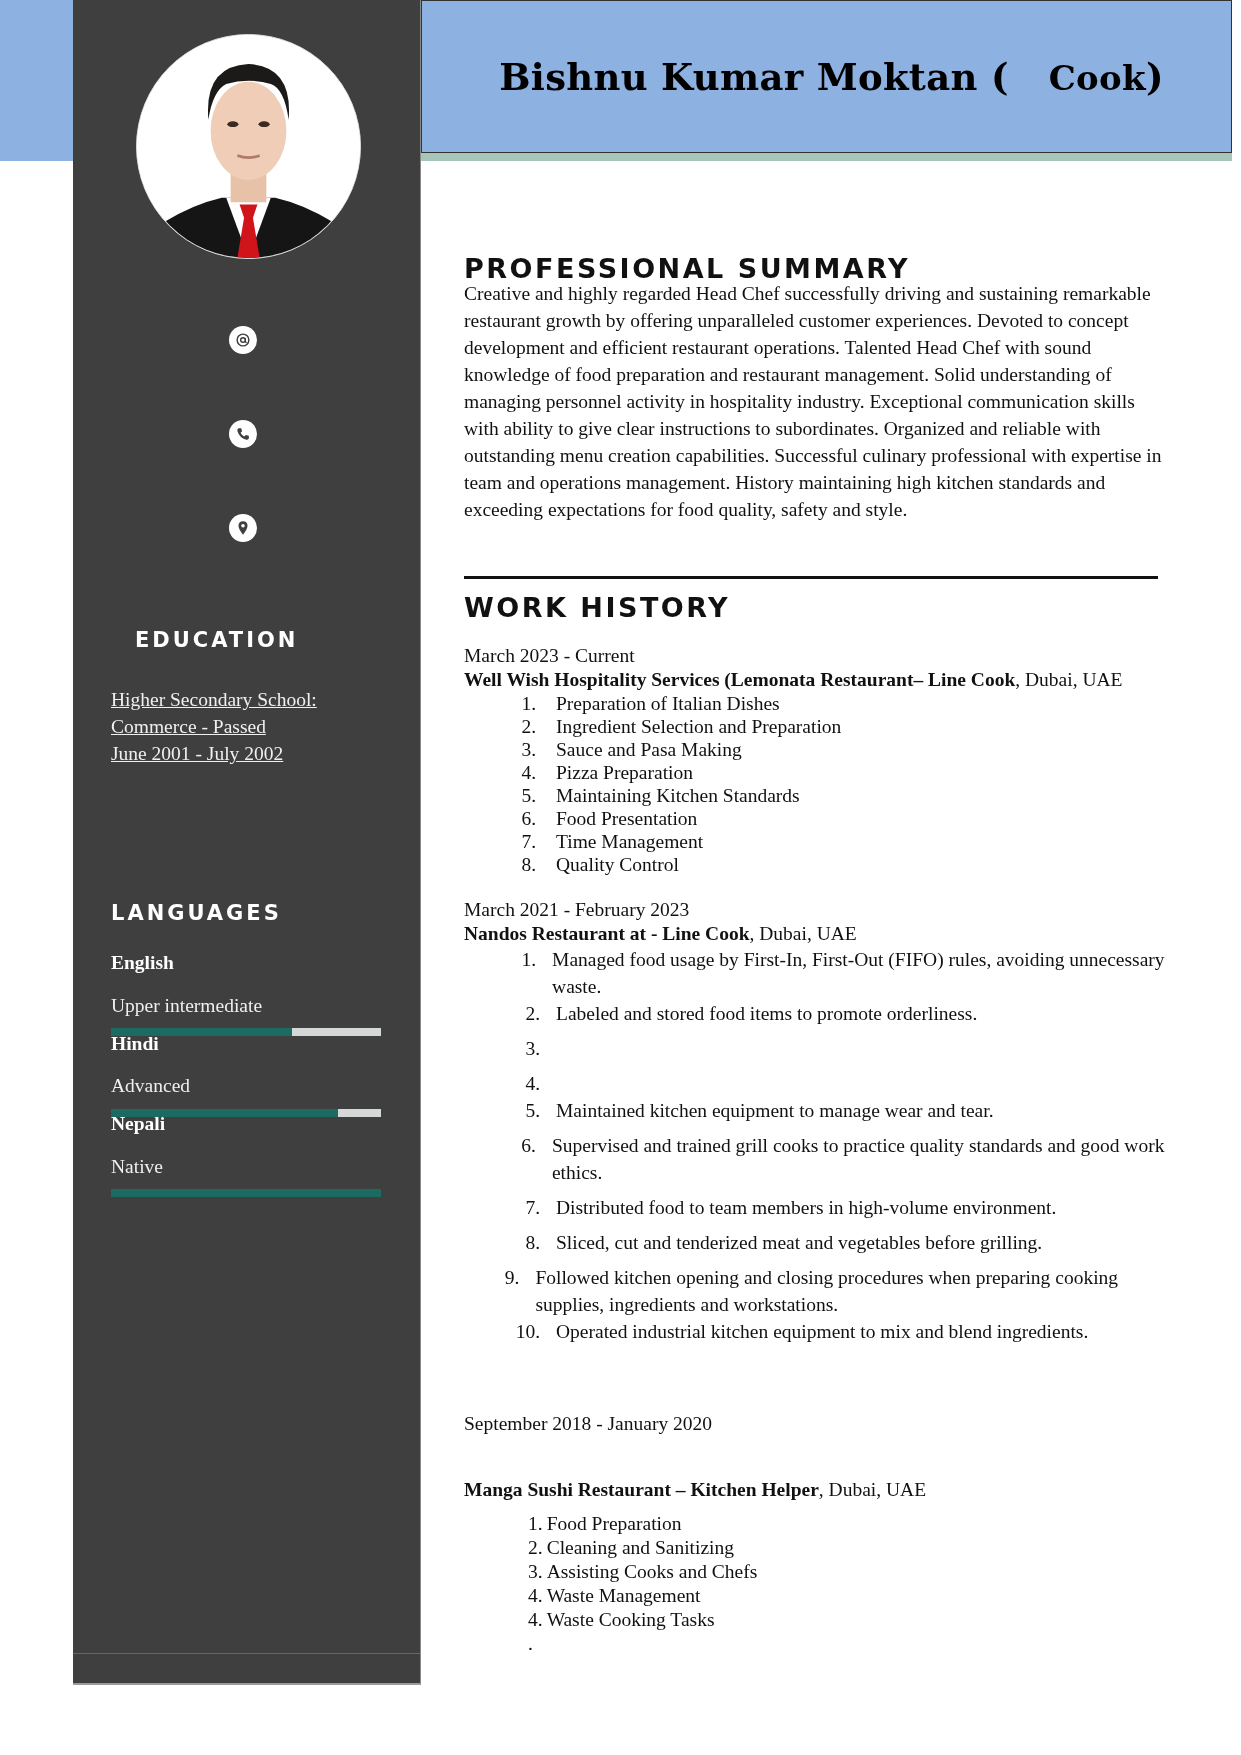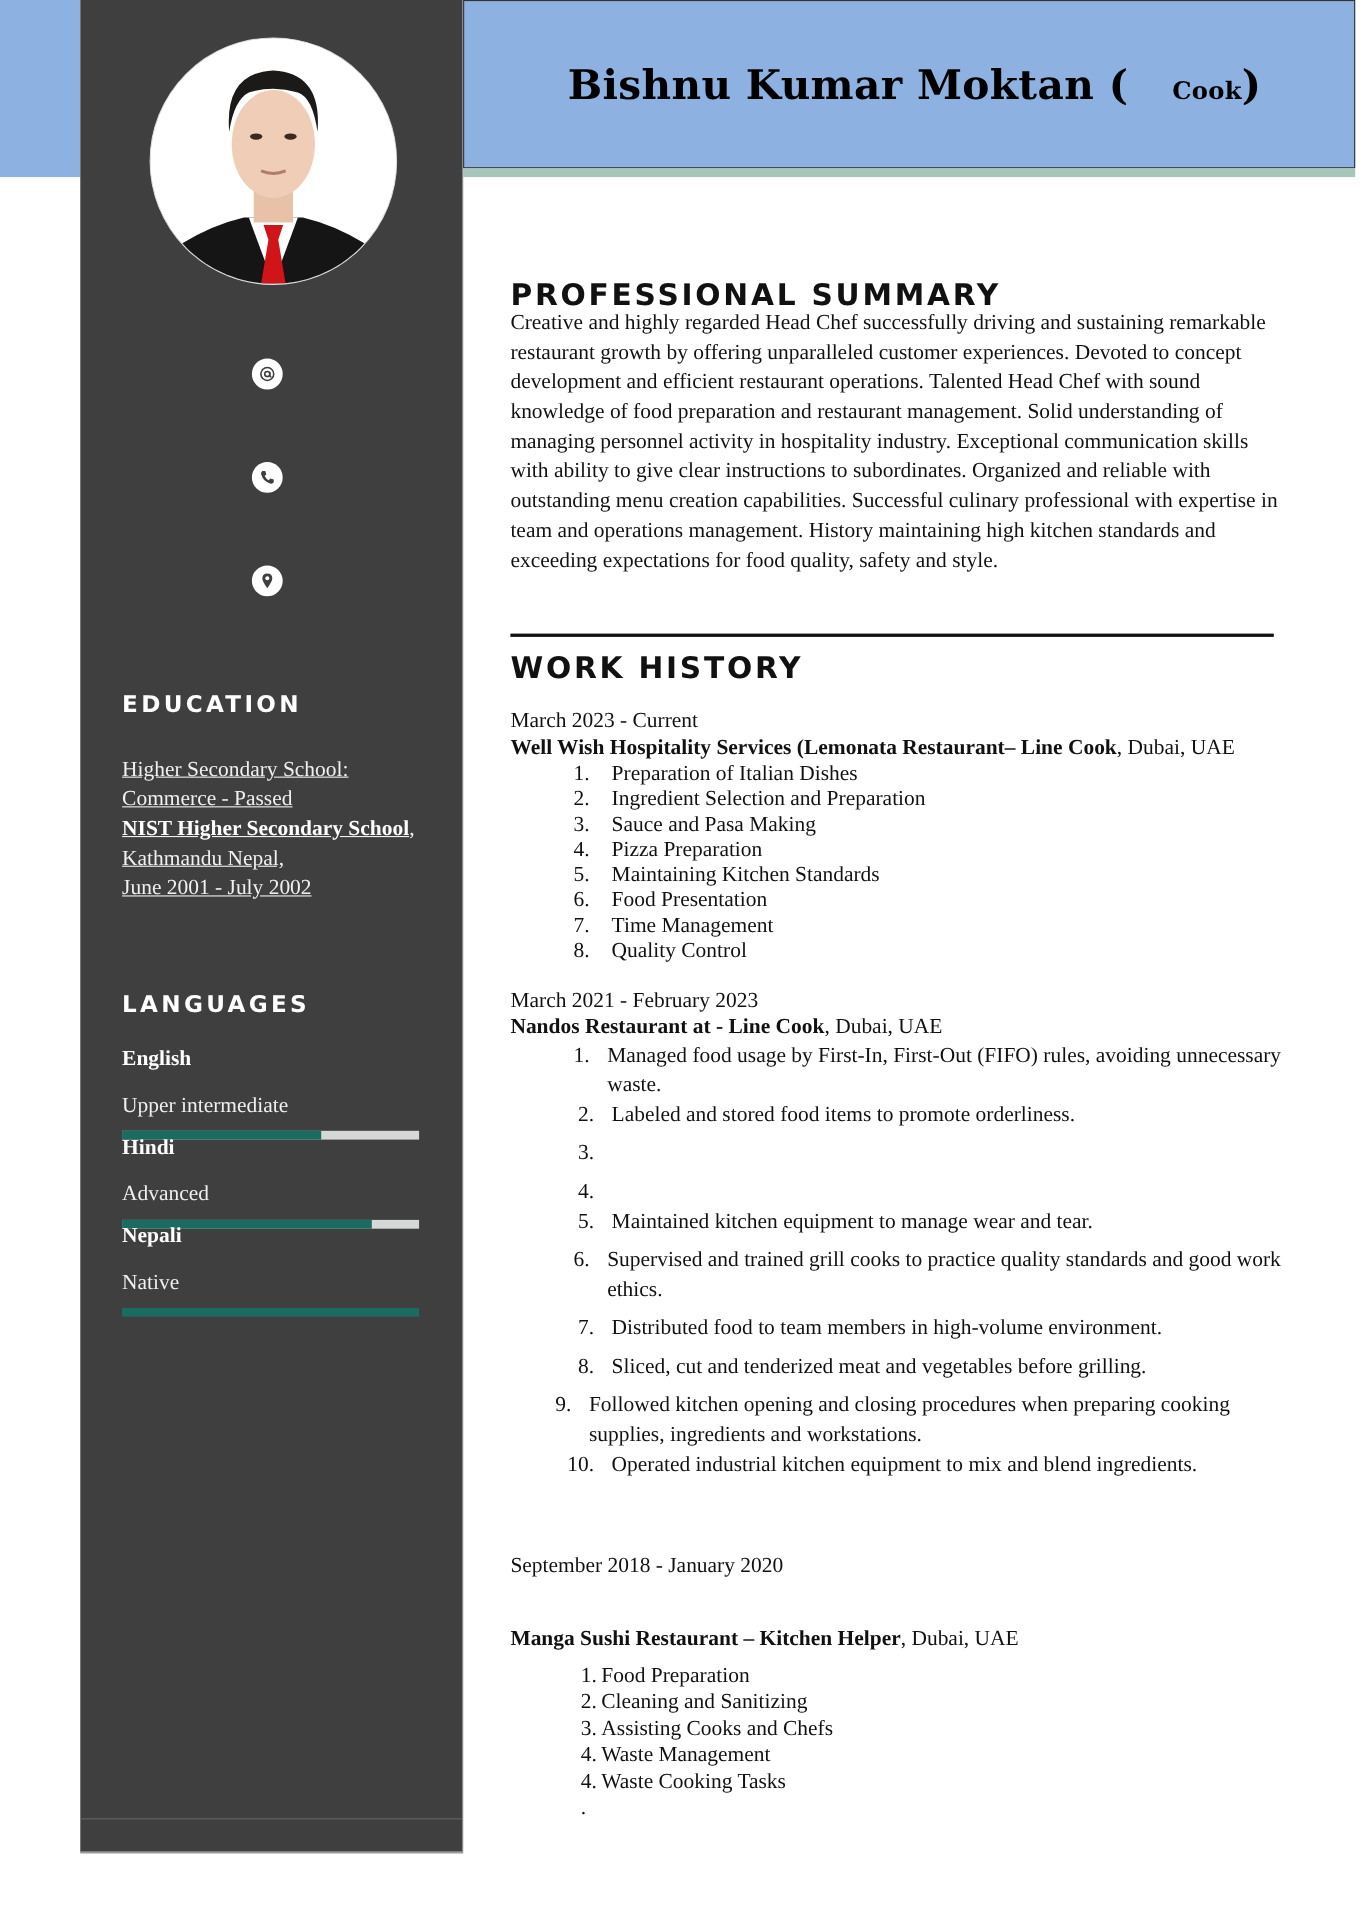--- a/index.html
+++ b/index.html
@@ -15,21 +15,21 @@
   .side-heading { position: absolute; left: 111px; font-family: "DejaVu Sans", sans-serif; font-weight: bold; color: #fff; font-size: 21px; letter-spacing: 3px; }
   .side-text { position: absolute; left: 111px; width: 290px; color: #f0f0f0; font-size: 19.5px; line-height: 27px; }
   .side-text b { color: #fff; }
   .lang-name { position: absolute; left: 111px; color: #fff; font-weight: bold; font-size: 19.5px; }
   .lang-level { position: absolute; left: 111px; color: #f0f0f0; font-size: 19.5px; }
   .lang-bar { position: absolute; left: 111px; width: 270px; height: 8px; background: #d6d8d8; }
   .lang-fill { height: 100%; background: #1b6b60; }
   .header-box { position: absolute; left: 421px; top: 0; width: 811px; height: 153px; background: #8db1e0; border: 1.5px solid #333; box-sizing: border-box; display: flex; align-items: center; justify-content: center; }
   .header-strip { position: absolute; left: 421px; top: 153px; width: 811px; height: 8px; background: #a7c5b9; }
   .name { font-family: "DejaVu Serif", serif; font-weight: bold; font-size: 37px; color: #000; letter-spacing: 0.3px; margin-left: 10px; }
-  .name .title { font-size: 22px; margin-left: 40px; }
+  .name .title { font-size: 34px; margin-left: 40px; }
   .main-heading { position: absolute; left: 464px; font-family: "DejaVu Sans", sans-serif; font-weight: bold; font-size: 27px; letter-spacing: 2.5px; color: #111; }
   .summary { position: absolute; left: 464px; top: 280px; width: 700px; font-size: 19.5px; line-height: 27px; color: #111; }
   .rule { position: absolute; left: 464px; top: 576px; width: 694px; height: 3px; background: #111; }
   .job { position: absolute; left: 464px; width: 720px; font-size: 19.5px; color: #111; }
   .job .dates { line-height: 24px; }
   .job .company { line-height: 24px; white-space: nowrap; }
   .job ol { margin: 0; padding: 0; list-style: none; }
   .job li { display: flex; line-height: 23px; }
   .job li .num { display: inline-block; text-align: right; }
   .job1 li .num { width: 92px; padding-right: 20px; box-sizing: border-box; }
@@ -75,25 +75,24 @@
       <path d="M5 3.5 L8 3.5 L9 7 L7.3 8.5 Q8.8 11.5 11.5 12.8 L13 11 L16.5 12 L16.5 15 Q15.5 16.5 13.5 16.3 Q6 14.5 3.7 6.5 Q3.5 4.5 5 3.5 Z" fill="#3f3f3f"></path>
     </svg>
 </div>
 <div class="contact-icon" style="top:514px;">
   <svg viewBox="0 0 20 20">
       <path d="M10 2.5 Q15 2.5 15 7.5 Q15 11 10 17.5 Q5 11 5 7.5 Q5 2.5 10 2.5 Z" fill="#3f3f3f"></path>
       <circle cx="10" cy="7.5" r="2" fill="#fff"></circle>
     </svg>
 </div>
 
-<div class="side-heading" style="top:628px;">EDUCATION</div>
+<div class="side-heading" style="top:628px;margin-left:24px;">EDUCATION</div>
 <div class="side-text" style="top:686px;text-decoration:underline;">
   <div>Higher Secondary School:</div>
   <div>Commerce - Passed</div>
-  <div><b>NIST Higher Secondary School</b><span>, Kathmandu Nepal,</span></div>
   <div>June 2001 - July 2002</div>
 </div>
 
 <div class="side-heading" style="top:901px;text-align:center;">LANGUAGES</div>
 
 <div class="lang-name" style="top:952px;">English</div>
 <div class="lang-level" style="top:995px;">Upper intermediate</div>
 <div class="lang-bar" style="top:1028px;">
     <div class="lang-fill" style="width: 67%; background: rgb(27, 107, 96);"></div>
   </div>

